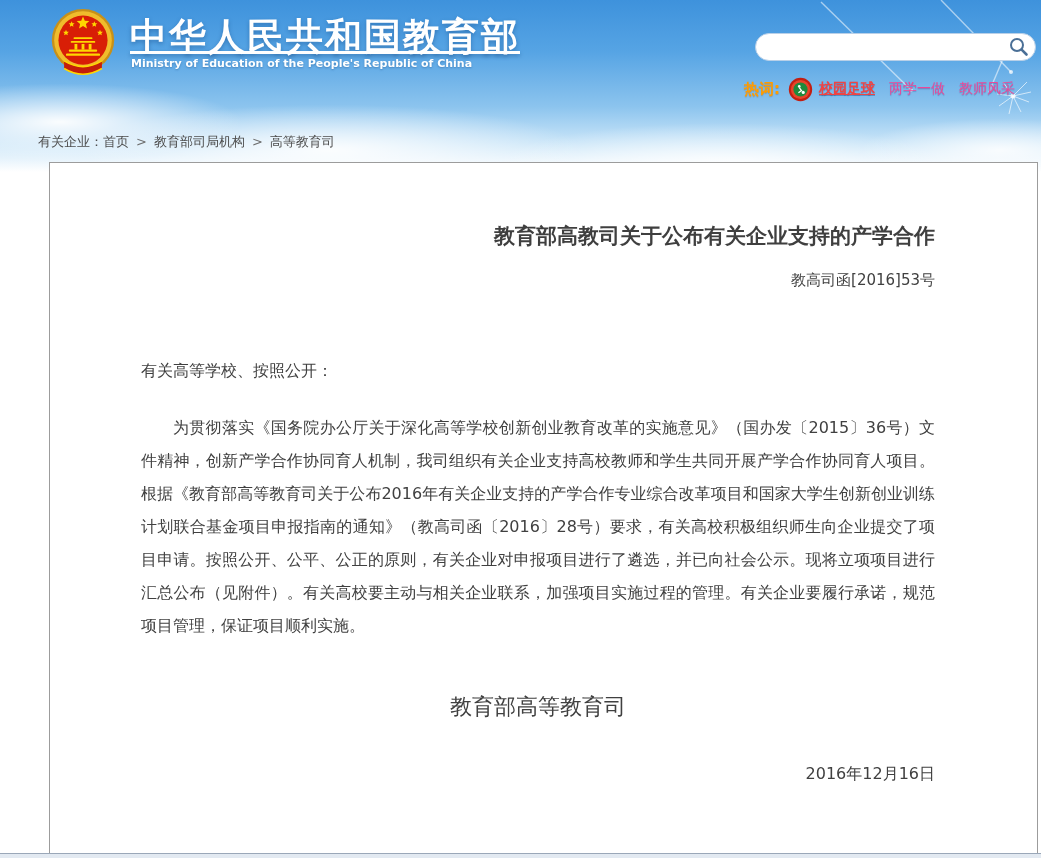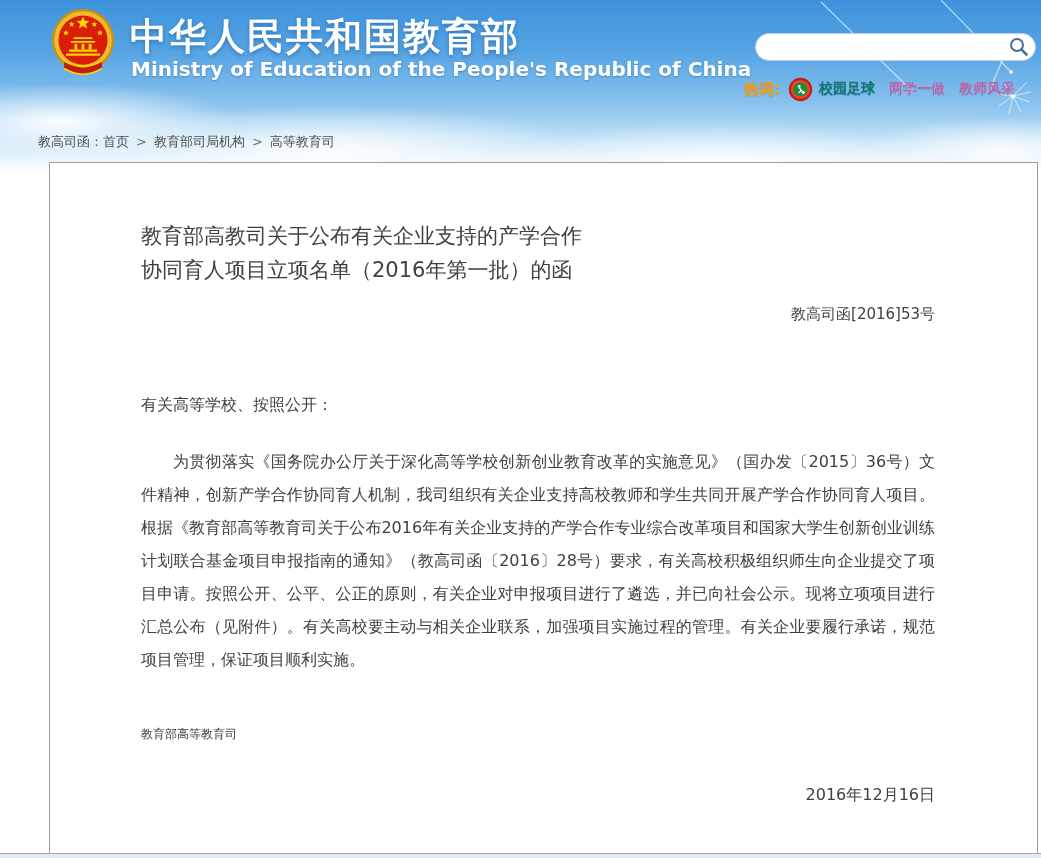--- a/index.html
+++ b/index.html
@@ -20,24 +20,25 @@
   }
   .deco-dandelion { position:absolute; right:0; top:0; pointer-events:none; }
 
   .emblem { position:absolute; left:49px; top:6px; width:68px; height:74px; }
 
   .site-title {
     position:absolute; left:130px; top:12px;
     font-size:37px; font-weight:bold; color:#ffffff; letter-spacing:2px;
     text-shadow:0 2px 4px rgba(20,70,130,.45);
     white-space:nowrap;
+    text-decoration:underline;
   }
   .site-subtitle {
     position:absolute; left:131px; top:57px;
-    font-size:20px; font-weight:bold; color:#ffffff;
+    font-size:11px; font-weight:bold; color:#ffffff;
     text-shadow:0 1px 2px rgba(20,70,130,.4);
     white-space:nowrap;
   }
 
   .search-box {
     position:absolute; left:755px; top:33px; width:281px; height:28px;
     background:#ffffff; border:1px solid #b9d0e8; border-radius:15px;
     box-sizing:border-box; display:flex; align-items:center;
   }
   .search-input {
@@ -49,47 +50,47 @@
 
   .hotwords {
     position:absolute; left:744px; top:76px; height:26px;
     display:flex; align-items:center; white-space:nowrap;
   }
   .hot-label { color:#ff9c00; font-weight:bold; font-size:15px; margin-right:8px;
                text-shadow:0 1px 1px rgba(120,60,0,.25); }
   .hot-badge { width:25px; height:25px; margin-right:6px; }
   .hot-item { font-size:14px; color:#ec4899; text-decoration:none; margin-right:14px;
               text-shadow:0 1px 1px rgba(20,70,130,.35); cursor:pointer; }
-  .hot-item.orange { color:#0f766e; font-weight:bold; }
+  .hot-item.orange { color:#ef4444; font-weight:bold;text-decoration:underline; }
 
   
   .breadcrumb { position:absolute; left:38px; top:133px; font-size:13px; color:#4d4d4d; }
   .breadcrumb a { color:#4d4d4d; text-decoration:none; cursor:pointer; }
   .breadcrumb .sep { margin:0 7px; color:#6d6d6d; }
 
   
   .content-box {
     position:absolute; left:49px; top:162px; width:989px; height:691px;
     background:#ffffff; border:1px solid #9c9c9c; border-bottom:none;
     box-sizing:border-box;
   }
   .doc-inner { padding:56px 102px 0 91px; color:#404040; }
   .doc-title {
-    margin:0; text-align:left; font-size:21px; line-height:34px;
-    font-weight:normal; color:#3f3f3f;
+    margin:0; text-align:right; font-size:21px; line-height:34px;
+    font-weight:bold; color:#3f3f3f;
   }
   .doc-number { text-align:right; margin-top:18px; font-size:15px; color:#404040; }
   .salutation { margin-top:71px; font-size:16px; color:#404040; }
   .doc-body {
     margin:29px 0 0 0; font-size:16px; line-height:33px; color:#404040;
     text-align:justify; text-indent:2em;
   }
   .attachment { margin-top:30px; font-size:16px; text-indent:2em; color:#404040; }
   .attachment-link { color:#0000ee; text-decoration:none; cursor:pointer; }
-  .signature { margin-top:50px; text-align:left; font-size:12px; color:#404040; }
+  .signature { margin-top:50px; text-align:center; font-size:22px; color:#404040; }
   .doc-date  { margin-top:42px; text-align:right; font-size:16px; color:#404040; }
 
   
   .footer-strip {
     position:absolute; left:0; top:853px; width:1041px; height:5px;
     background:#e2e9f1; border-top:1px solid #9aa7b8; box-sizing:border-box;
   }
 </style>
 </head>
 <body>
@@ -161,28 +162,27 @@
       <path d="M10.8 10.2 L13 13 L10 15.2" stroke="#ffffff" stroke-width="1.2" fill="none"></path>
       <circle cx="14.6" cy="14.8" r="1.5" fill="#ffffff"></circle>
     </svg>
   </span>
   <a class="hot-item orange">校园足球</a>
   <a class="hot-item">两学一做</a>
   <a class="hot-item">教师风采</a>
 </div>
 
 <div class="breadcrumb">
-  <span>教高司函：</span><a>首页</a><span class="sep">&gt;</span><a>教育部司局机构</a><span class="sep">&gt;</span><a>高等教育司</a>
+  <span>有关企业：</span><a>首页</a><span class="sep">&gt;</span><a>教育部司局机构</a><span class="sep">&gt;</span><a>高等教育司</a>
 </div>
 
 <div class="content-box">
   <div class="doc-inner">
     <h1 class="doc-title">
       <span style="display:block">教育部高教司关于公布有关企业支持的产学合作</span>
-      <span style="display:block">协同育人项目立项名单（2016年第一批）的函</span>
     </h1>
     <div class="doc-number">教高司函[2016]53号</div>
     <div class="salutation">有关高等学校、按照公开：</div>
     <p class="doc-body">为贯彻落实《国务院办公厅关于深化高等学校创新创业教育改革的实施意见》（国办发〔2015〕36号）文件精神，创新产学合作协同育人机制，我司组织有关企业支持高校教师和学生共同开展产学合作协同育人项目。根据《教育部高等教育司关于公布2016年有关企业支持的产学合作专业综合改革项目和国家大学生创新创业训练计划联合基金项目申报指南的通知》（教高司函〔2016〕28号）要求，有关高校积极组织师生向企业提交了项目申请。按照公开、公平、公正的原则，有关企业对申报项目进行了遴选，并已向社会公示。现将立项项目进行汇总公布（见附件）。有关高校要主动与相关企业联系，加强项目实施过程的管理。有关企业要履行承诺，规范项目管理，保证项目顺利实施。</p>
     <div class="signature">教育部高等教育司</div>
     <div class="doc-date">2016年12月16日</div>
   </div>
 </div>
 
 <div class="footer-strip"></div>

